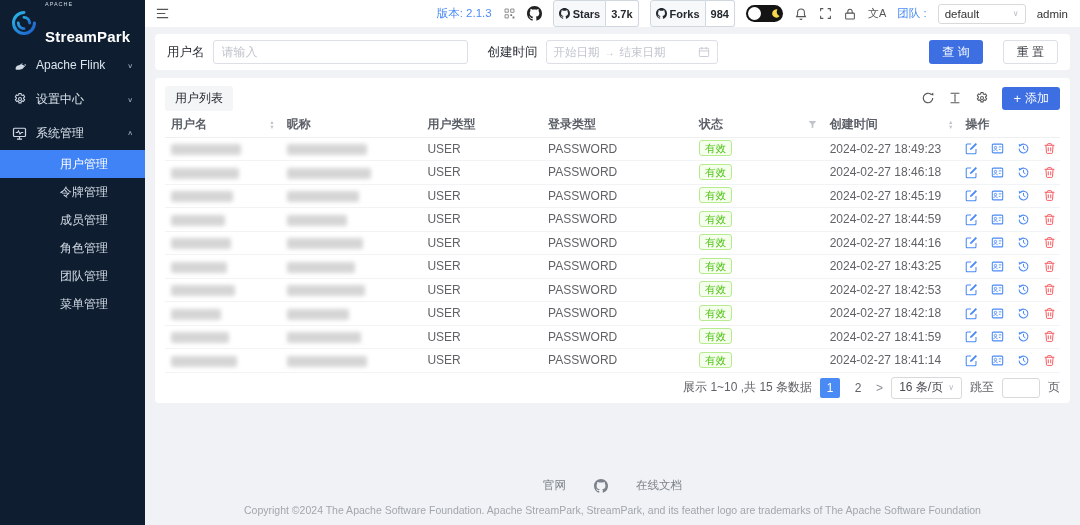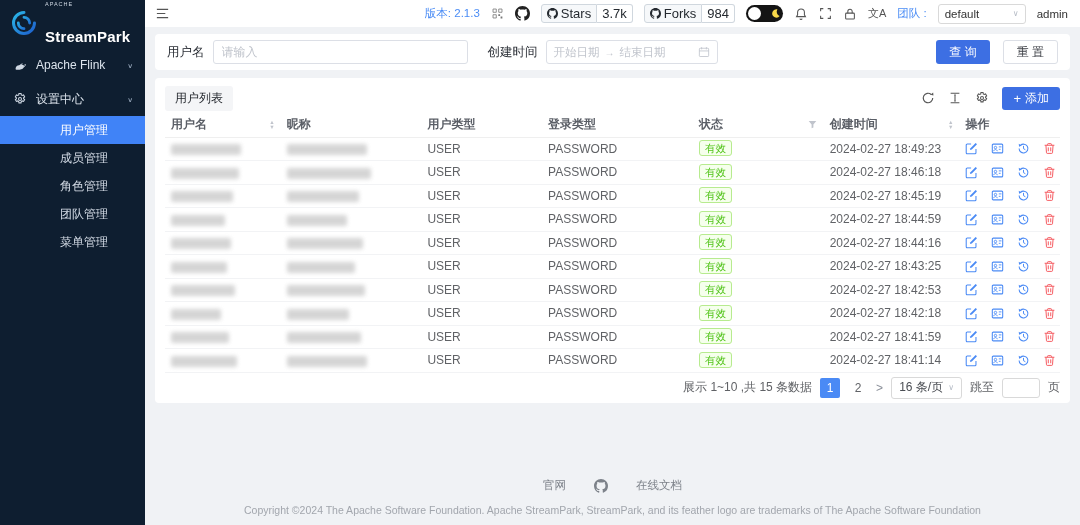--- a/index.html
+++ b/index.html
@@ -18,21 +18,21 @@
   .menu-item .chev { margin-left:auto; font-size:8px; color:#9fb0c3; transform:scaleY(.8); }
   .submenu { font-size:12px; }
   .submenu-item { height:28px; display:flex; align-items:center; padding-left:60px; color:#d4dce6; cursor:pointer; }
   .submenu-item.active { background:#4083f7; color:#fff; }
 
   
   .main { flex:1; display:flex; flex-direction:column; min-width:0; }
   .topbar { height:27px; background:#fff; display:flex; align-items:center; padding:0 12px 0 10px; flex-shrink:0; }
   .topbar-right { margin-left:auto; display:flex; align-items:center; gap:11px; font-size:11.5px; color:#555; }
   .link-blue { color:#4a8cf5; }
-  .gh-badge { display:flex; align-items:center; height:19px; font-size:13px; font-weight:400; color:#24292f; }
+  .gh-badge { display:flex; align-items:center; height:27px; font-size:11px; font-weight:700; color:#24292f; }
   .gh-badge .left { display:flex; align-items:center; gap:3px; background:#f6f8fa; border:1px solid #d0d7de; border-radius:3px 0 0 3px; padding:0 5px; height:100%; }
   .gh-badge .right { background:#fff; border:1px solid #d0d7de; border-left:none; border-radius:0 3px 3px 0; padding:0 5px; height:100%; display:flex; align-items:center; }
   .toggle { width:37px; height:17px; background:#141414; border-radius:9px; display:flex; align-items:center; justify-content:space-between; padding:0 2px; cursor:pointer; }
   .toggle .knob { width:13px; height:13px; border-radius:50%; background:#fff; }
   .team-select { display:flex; align-items:center; justify-content:space-between; width:88px; height:20px; border:1px solid #d9d9d9; border-radius:3px; padding:0 6px; font-size:11.5px; color:#333; cursor:pointer; }
   .caret { font-size:8px; color:#b6bcc6; }
   .icon-btn { display:flex; align-items:center; justify-content:center; color:#555; cursor:pointer; }
   .translate-glyph { font-size:11px; color:#555; letter-spacing:0; }
 
   .content { flex:1; background:#f0f2f5; padding:7px 10px 0; display:flex; flex-direction:column; min-height:0; }
@@ -195,23 +195,35 @@
       </div>
       <div class="menu-item">
         <span class="mi-icon">
             <svg width="14" height="14">
               <use href="#i-gear"></use>
             </svg>
           </span>
         <span>设置中心</span>
         <span class="chev">∨</span>
       </div>
+      <div class="menu-item">
+        <span class="mi-icon">
+            <svg width="15" height="15">
+              <use href="#i-monitor"></use>
+            </svg>
+          </span>
+        <span>系统管理</span>
+        <span class="chev">∧</span>
+      </div>
       <div class="submenu">
         <div class="submenu-item active">
             <span>用户管理</span>
+          </div>
+        <div class="submenu-item">
+            <span>令牌管理</span>
           </div>
         <div class="submenu-item">
             <span>成员管理</span>
           </div>
         <div class="submenu-item">
             <span>角色管理</span>
           </div>
         <div class="submenu-item">
             <span>团队管理</span>
           </div>
@@ -301,21 +313,21 @@
           <span class="arrow">→</span>
           <span>结束日期</span>
           <span class="cal">
               <svg width="12" height="12">
                 <use href="#i-calendar"></use>
               </svg>
             </span>
         </span>
         <span class="filter-spacer"></span>
         <button class="btn btn-primary">查 询</button>
-        <button class="btn btn-plain" style="margin-left:13px;">重 置</button>
+        <button class="btn btn-plain" style="margin-left:20px;">重 置</button>
       </div>
 
       <div class="table-card">
         <div class="card-head">
           <span class="card-title">用户列表</span>
           <span class="head-tools">
             <span class="icon-btn">
                 <svg width="14" height="14">
                   <use href="#i-refresh"></use>
                 </svg>

